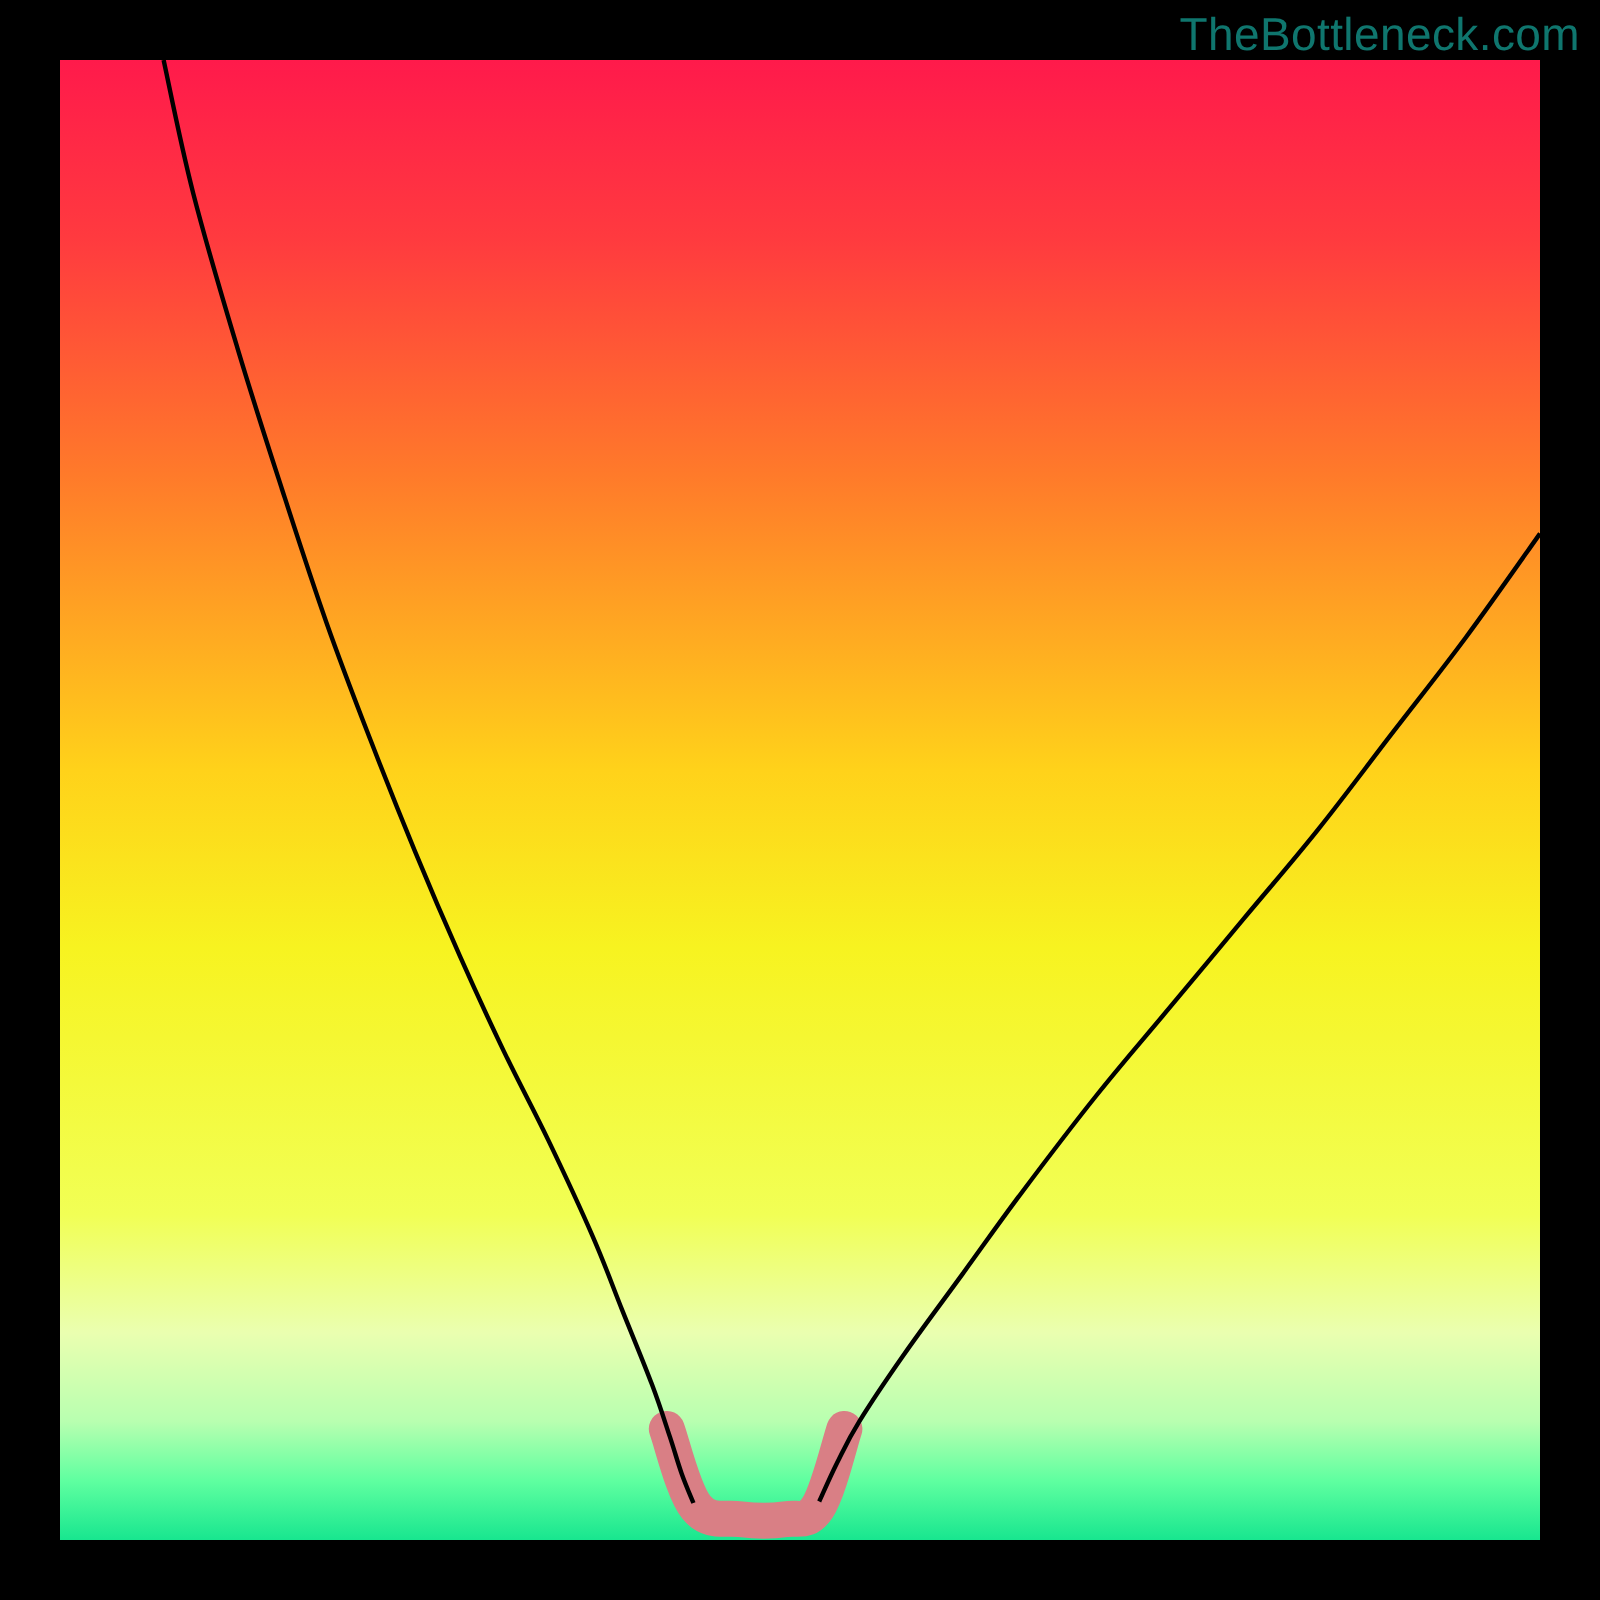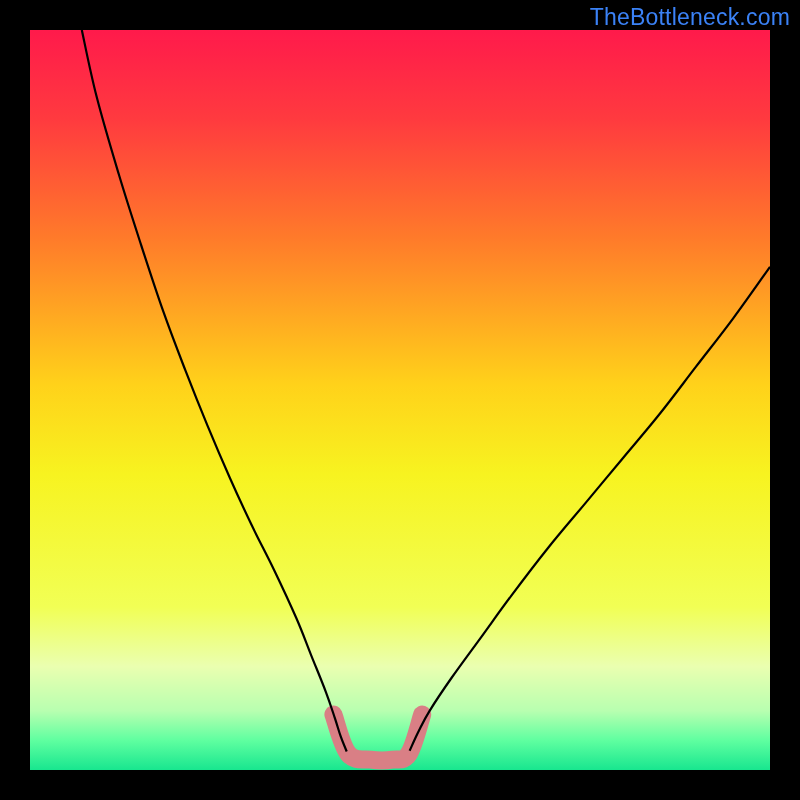--- a/index.html
+++ b/index.html
@@ -22,21 +22,21 @@
     left: 30px;
     top: 30px;
     width: 740px;
     height: 740px;
     overflow: hidden;
   }
   .watermark {
     position: absolute;
     top: 4px;
     right: 10px;
-    color: #3b82f6;
+    color: #0f766e;
     font-size: 23px;
     font-weight: 500;
     letter-spacing: 0.2px;
     pointer-events: none;
     user-select: none;
   }
   svg { display: block; }
 </style>
 </head>
 <body>

